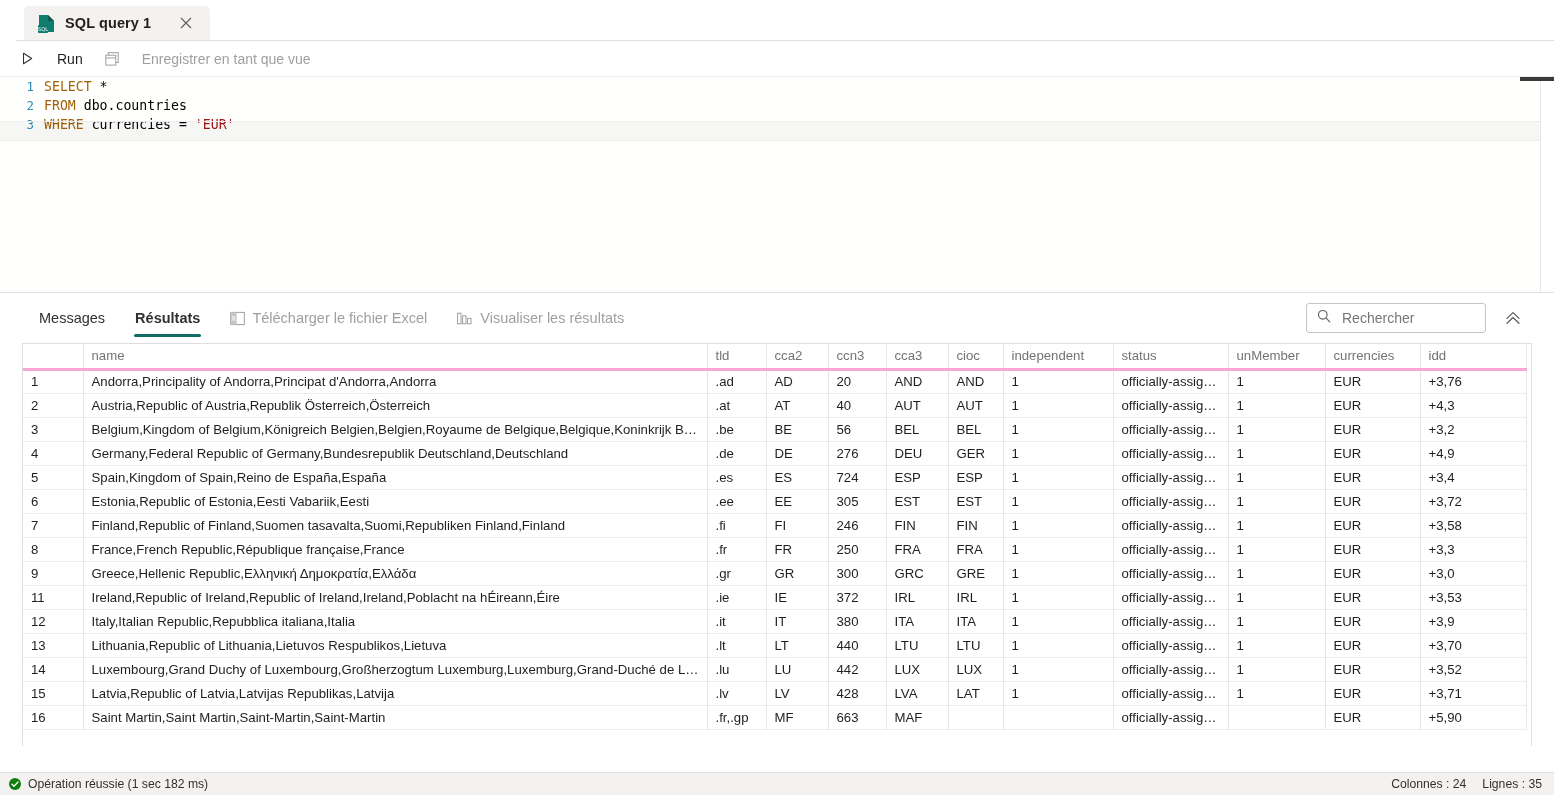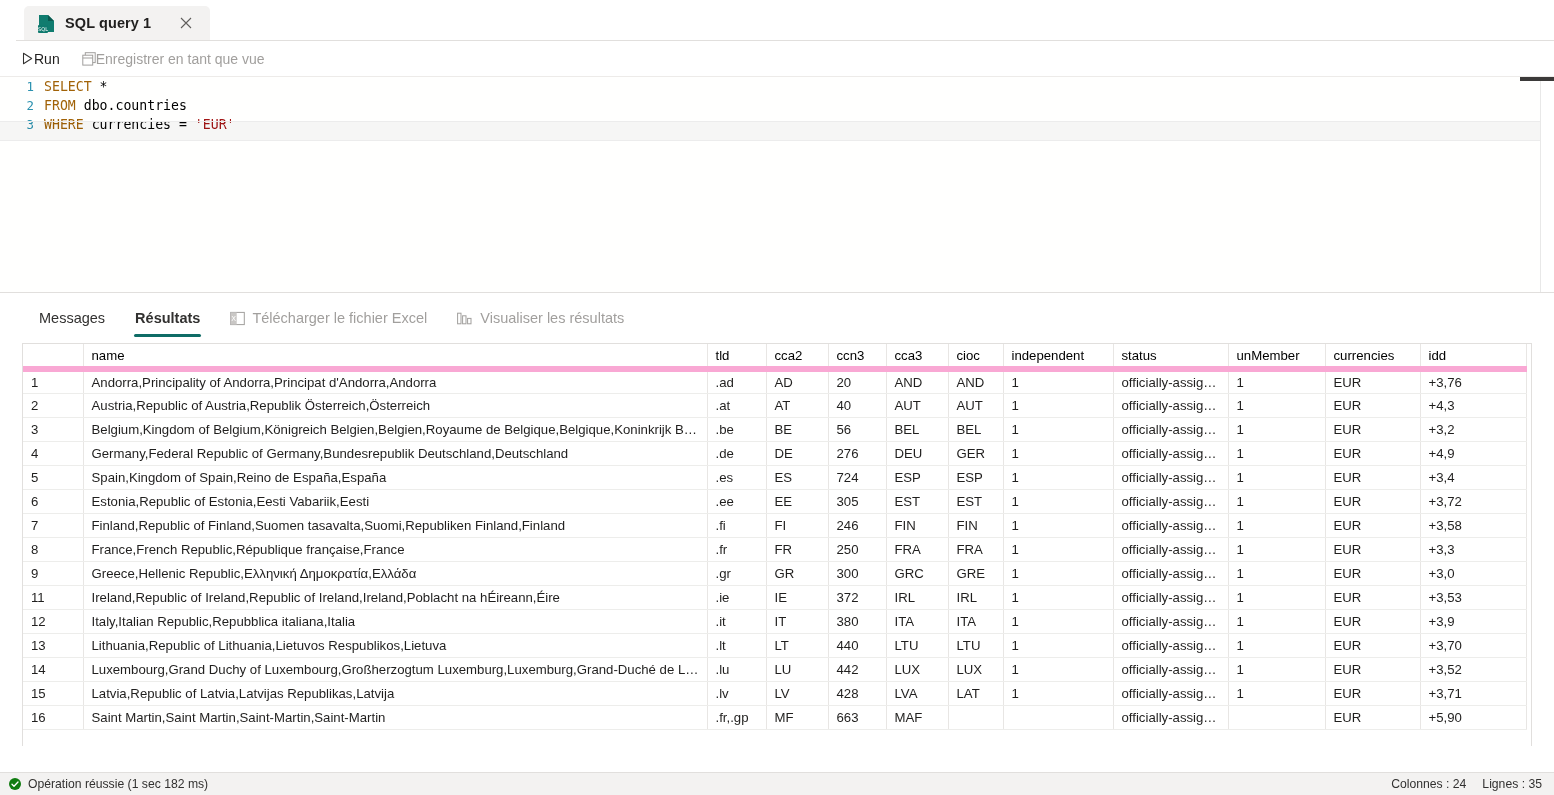--- a/index.html
+++ b/index.html
@@ -53,21 +53,21 @@
   #cmdbar {
     height: 36px;
     display: flex;
     align-items: center;
     gap: 4px;
     padding: 0 12px;
     background: #ffffff;
     border-bottom: 1px solid #edebe9;
   }
   .cmd {
-    display: flex; align-items: center; gap: 0;
+    display: flex; align-items: center; gap: 23px;
     height: 28px; padding: 0 9px;
     border-radius: 3px;
     font-size: 14px;
     color: #201f1e;
     cursor: pointer;
     white-space: nowrap;
   }
   .cmd.disabled { color: #a19f9d; cursor: default; }
   .cmd svg { display: block; }
 
@@ -195,22 +195,22 @@
     text-align: left;
     font-weight: 400;
     overflow: hidden;
     white-space: nowrap;
     text-overflow: ellipsis;
     vertical-align: middle;
   }
   table.grid thead th {
     height: 25px;
     background: #ffffff;
-    border-bottom: 6px solid #f9a8d4;
-    color: #000000;
+    border-bottom: 3px solid #f9a8d4;
+    color: #737373;
   }
   td.rownum, th.rownum {
     color: #201f1e;
     background: #ffffff;
     padding-left: 10px;
   }
 
   
   #statusbar {
     position: absolute;
@@ -305,20 +305,37 @@
           <svg width="16" height="15" viewBox="0 0 16 15">
             <rect x="0.6" y="2.2" width="3.4" height="10.6" fill="none" stroke="#a19f9d" stroke-width="1"></rect>
             <rect x="5.6" y="4.8" width="3.4" height="8" fill="none" stroke="#a19f9d" stroke-width="1"></rect>
             <rect x="10.6" y="7.4" width="3.4" height="5.4" fill="none" stroke="#a19f9d" stroke-width="1"></rect>
           </svg>
         </span>
         <span>Visualiser les résultats</span>
       </div>
     </div>
 
+  <div id="search-wrap">
+    <div id="searchbox">
+      <span>
+        <svg width="14" height="14" viewBox="0 0 14 14">
+            <circle cx="5.8" cy="5.8" r="4.3" fill="none" stroke="#605e5c" stroke-width="1.15"></circle>
+            <path d="M9.1 9.1l3.7 3.7" stroke="#605e5c" stroke-width="1.15" fill="none" stroke-linecap="round"></path>
+          </svg>
+      </span>
+      <input type="text" placeholder="Rechercher" style="">
+    </div>
+    <div id="collapse-btn">
+      <svg width="20" height="20" viewBox="0 0 20 20">
+        <path d="M4 10.4L10 4.6l6 5.8" fill="none" stroke="#605e5c" stroke-width="1.25" stroke-linecap="round" stroke-linejoin="round"></path>
+        <path d="M4 15.3L10 9.5l6 5.8" fill="none" stroke="#605e5c" stroke-width="1.25" stroke-linecap="round" stroke-linejoin="round"></path>
+      </svg>
+    </div>
+  </div>
 </div>
 
 <div id="gridwrap">
   <table class="grid">
     <colgroup id="grid-colgroup">
         <col style="width: 60px;">
         <col style="width: 624px;">
         <col style="width: 59px;">
         <col style="width: 62px;">
         <col style="width: 58px;">

